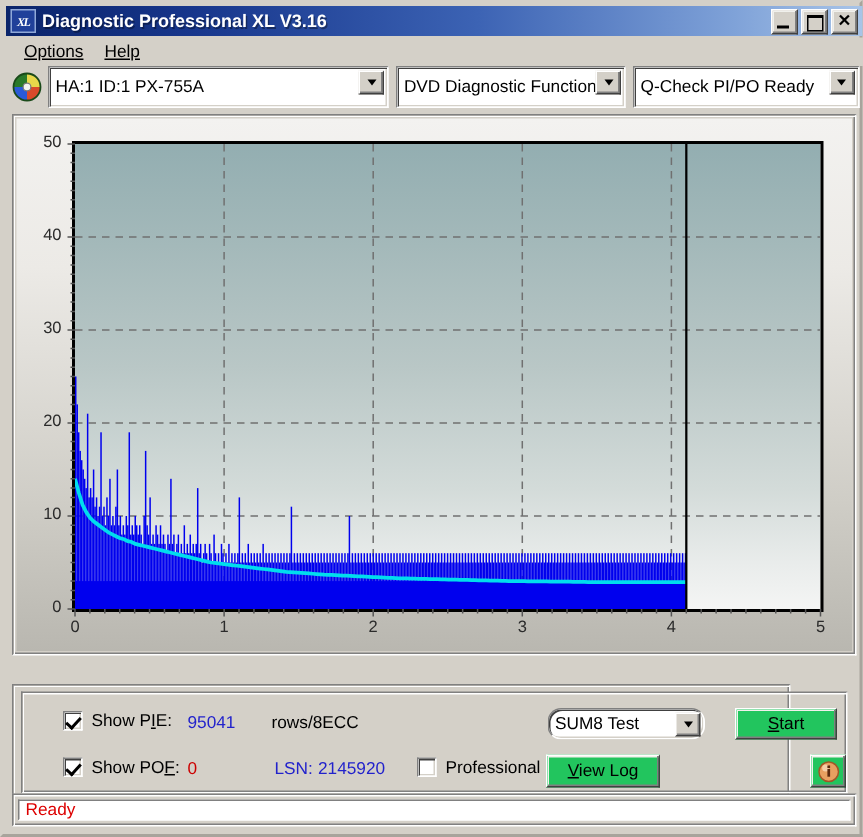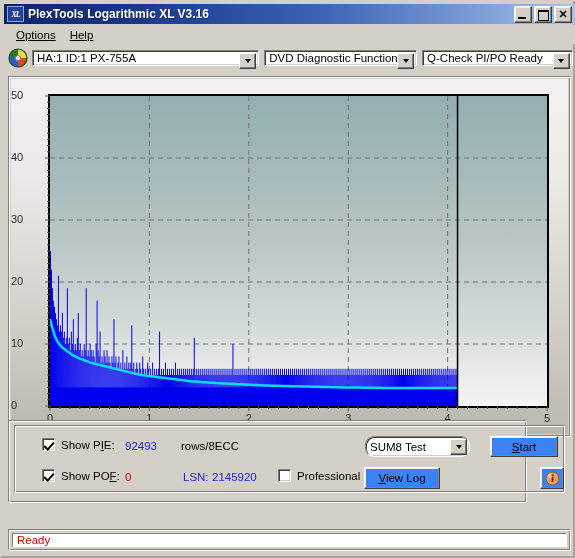--- a/index.html
+++ b/index.html
@@ -58,21 +58,21 @@
   .menuitem{font-size:11.5px;color:#000;padding:2px 7px;cursor:default;}
   .menuitem u{text-decoration:underline;}
 
   
   #toolbar{
     position:absolute;left:4px;top:43px;width:567px;height:26px;
     display:flex;align-items:center;
   }
   .disc-icon{width:20px;height:20px;margin:0 4px 0 2px;flex:0 0 auto;position:relative;}
   .combo{
-    height:16px;background:#ffffff;
+    height:28px;background:#ffffff;
     border:1px solid #808080;border-right-color:#ffffff;border-bottom-color:#ffffff;
     box-shadow:inset 1px 1px 0 #404040, inset -1px -1px 0 #d4d0c8;
     display:flex;align-items:center;position:relative;box-sizing:border-box;
   }
   .combo .ctext{font-size:11.5px;color:#000;padding-left:4px;white-space:nowrap;overflow:hidden;}
   .combo .carrow{
     position:absolute;right:2px;top:2px;width:15px;height:14px;
     background:#d4d0c8;
     border:1px solid #ffffff;border-right-color:#404040;border-bottom-color:#404040;
     box-shadow:inset -1px -1px 0 #808080;
@@ -108,26 +108,26 @@
     border-left:2px solid #000;border-top:2px solid #000;
     border-right:2px solid #000;border-bottom:2px solid #000;
   }
   #plot-clip{position:absolute;left:0;top:0;width:100%;height:100%;overflow:hidden;}
   #plot svg{position:absolute;left:0;top:0;}
 
   .ylabel,.xlabel{
     position:absolute;font-size:11px;color:#2b2b2b;
     font-family:"Liberation Sans",sans-serif;white-space:nowrap;
   }
-  .ylabel{text-align:left;}
+  .ylabel{text-align:right;}
   .xlabel{text-align:center;}
 
   
   #bottom-panel{
-    position:absolute;left:6px;top:418px;width:519px;height:83px;
+    position:absolute;left:6px;top:454px;width:519px;height:83px;
     box-sizing:border-box;background:#d4d0c8;
     border:1px solid #808080;border-right-color:#ffffff;border-bottom-color:#ffffff;
     box-shadow:inset 1px 1px 0 #ffffff, inset -1px -1px 0 #808080;
   }
   #bottom-inner{
     position:absolute;left:5px;top:4px;width:551px;height:68px;
     box-sizing:border-box;
     border:1px solid #808080;border-right-color:#ffffff;border-bottom-color:#ffffff;
     box-shadow:inset 1px 1px 0 #ffffff, inset -1px -1px 0 #808080;
   }
@@ -137,21 +137,21 @@
     box-shadow:inset 1px 1px 0 #404040, inset -1px -1px 0 #d4d0c8;
     position:relative;flex:0 0 auto;
   }
   .chk.on::after{
     content:"";position:absolute;left:3px;top:1px;width:4px;height:8px;
     border:solid #000;border-width:0 2px 2px 0;transform:rotate(42deg);
   }
   .lbl{font-size:11.5px;color:#000;white-space:nowrap;}
   .val{font-size:11.5px;white-space:nowrap;}
   .btn{
-    background:#3b82f6;box-sizing:border-box;
+    background:#22c55e;box-sizing:border-box;
     border:1px solid #ffffff;border-right-color:#404040;border-bottom-color:#404040;
     box-shadow:inset -1px -1px 0 #808080, inset 1px 1px 0 #f2f0ec;
     font-size:11.5px;color:#000;display:flex;align-items:center;justify-content:center;
     cursor:default;position:relative;
   }
   .btn .focusring{
     position:absolute;left:2px;top:2px;right:2px;bottom:2px;
     border:1px dotted #000;
   }
   .btn u{text-decoration:underline;}
@@ -170,21 +170,21 @@
   }
   #statusbar .inner span{font-size:11.5px;}
 </style>
 </head>
 <body>
 
 <div id="window">
 
   <div id="titlebar">
     <div class="tb-icon">XL</div>
-    <div class="tb-title">PlexTools Logarithmic XL V3.16</div>
+    <div class="tb-title">Diagnostic Professional XL V3.16</div>
     <div id="tb-buttons">
       <div class="tbbtn min">
           <i></i>
         </div>
       <div class="tbbtn max">
           <i></i>
         </div>
       <div class="tbbtn close">✕</div>
     </div>
   </div>
@@ -777,21 +777,21 @@
       </div>
   </div>
 
   <div id="bottom-panel">
     <div id="bottom-inner">
 
       <div style="position:absolute;left:27px;top:12px;display:flex;align-items:center;gap:6px;">
         <div class="chk on" id="chk-pie"></div>
         <div class="lbl">Show P<u>I</u>E:</div>
       </div>
-      <div class="val" style="position:absolute;left:110px;top:14px;color:#2222cc;">92493</div>
+      <div class="val" style="position:absolute;left:110px;top:14px;color:#2222cc;">95041</div>
       <div class="lbl" style="position:absolute;left:166px;top:14px;">rows/8ECC</div>
 
       <div class="combo" style="position:absolute;left:350px;top:10px;width:105px;height:21px;border-radius:9px;">
         <div class="ctext">SUM8 Test</div>
         <div class="carrow">
             <span></span>
           </div>
       </div>
 
       <div class="btn" style="position:absolute;left:475px;top:10px;width:68px;height:21px;">

